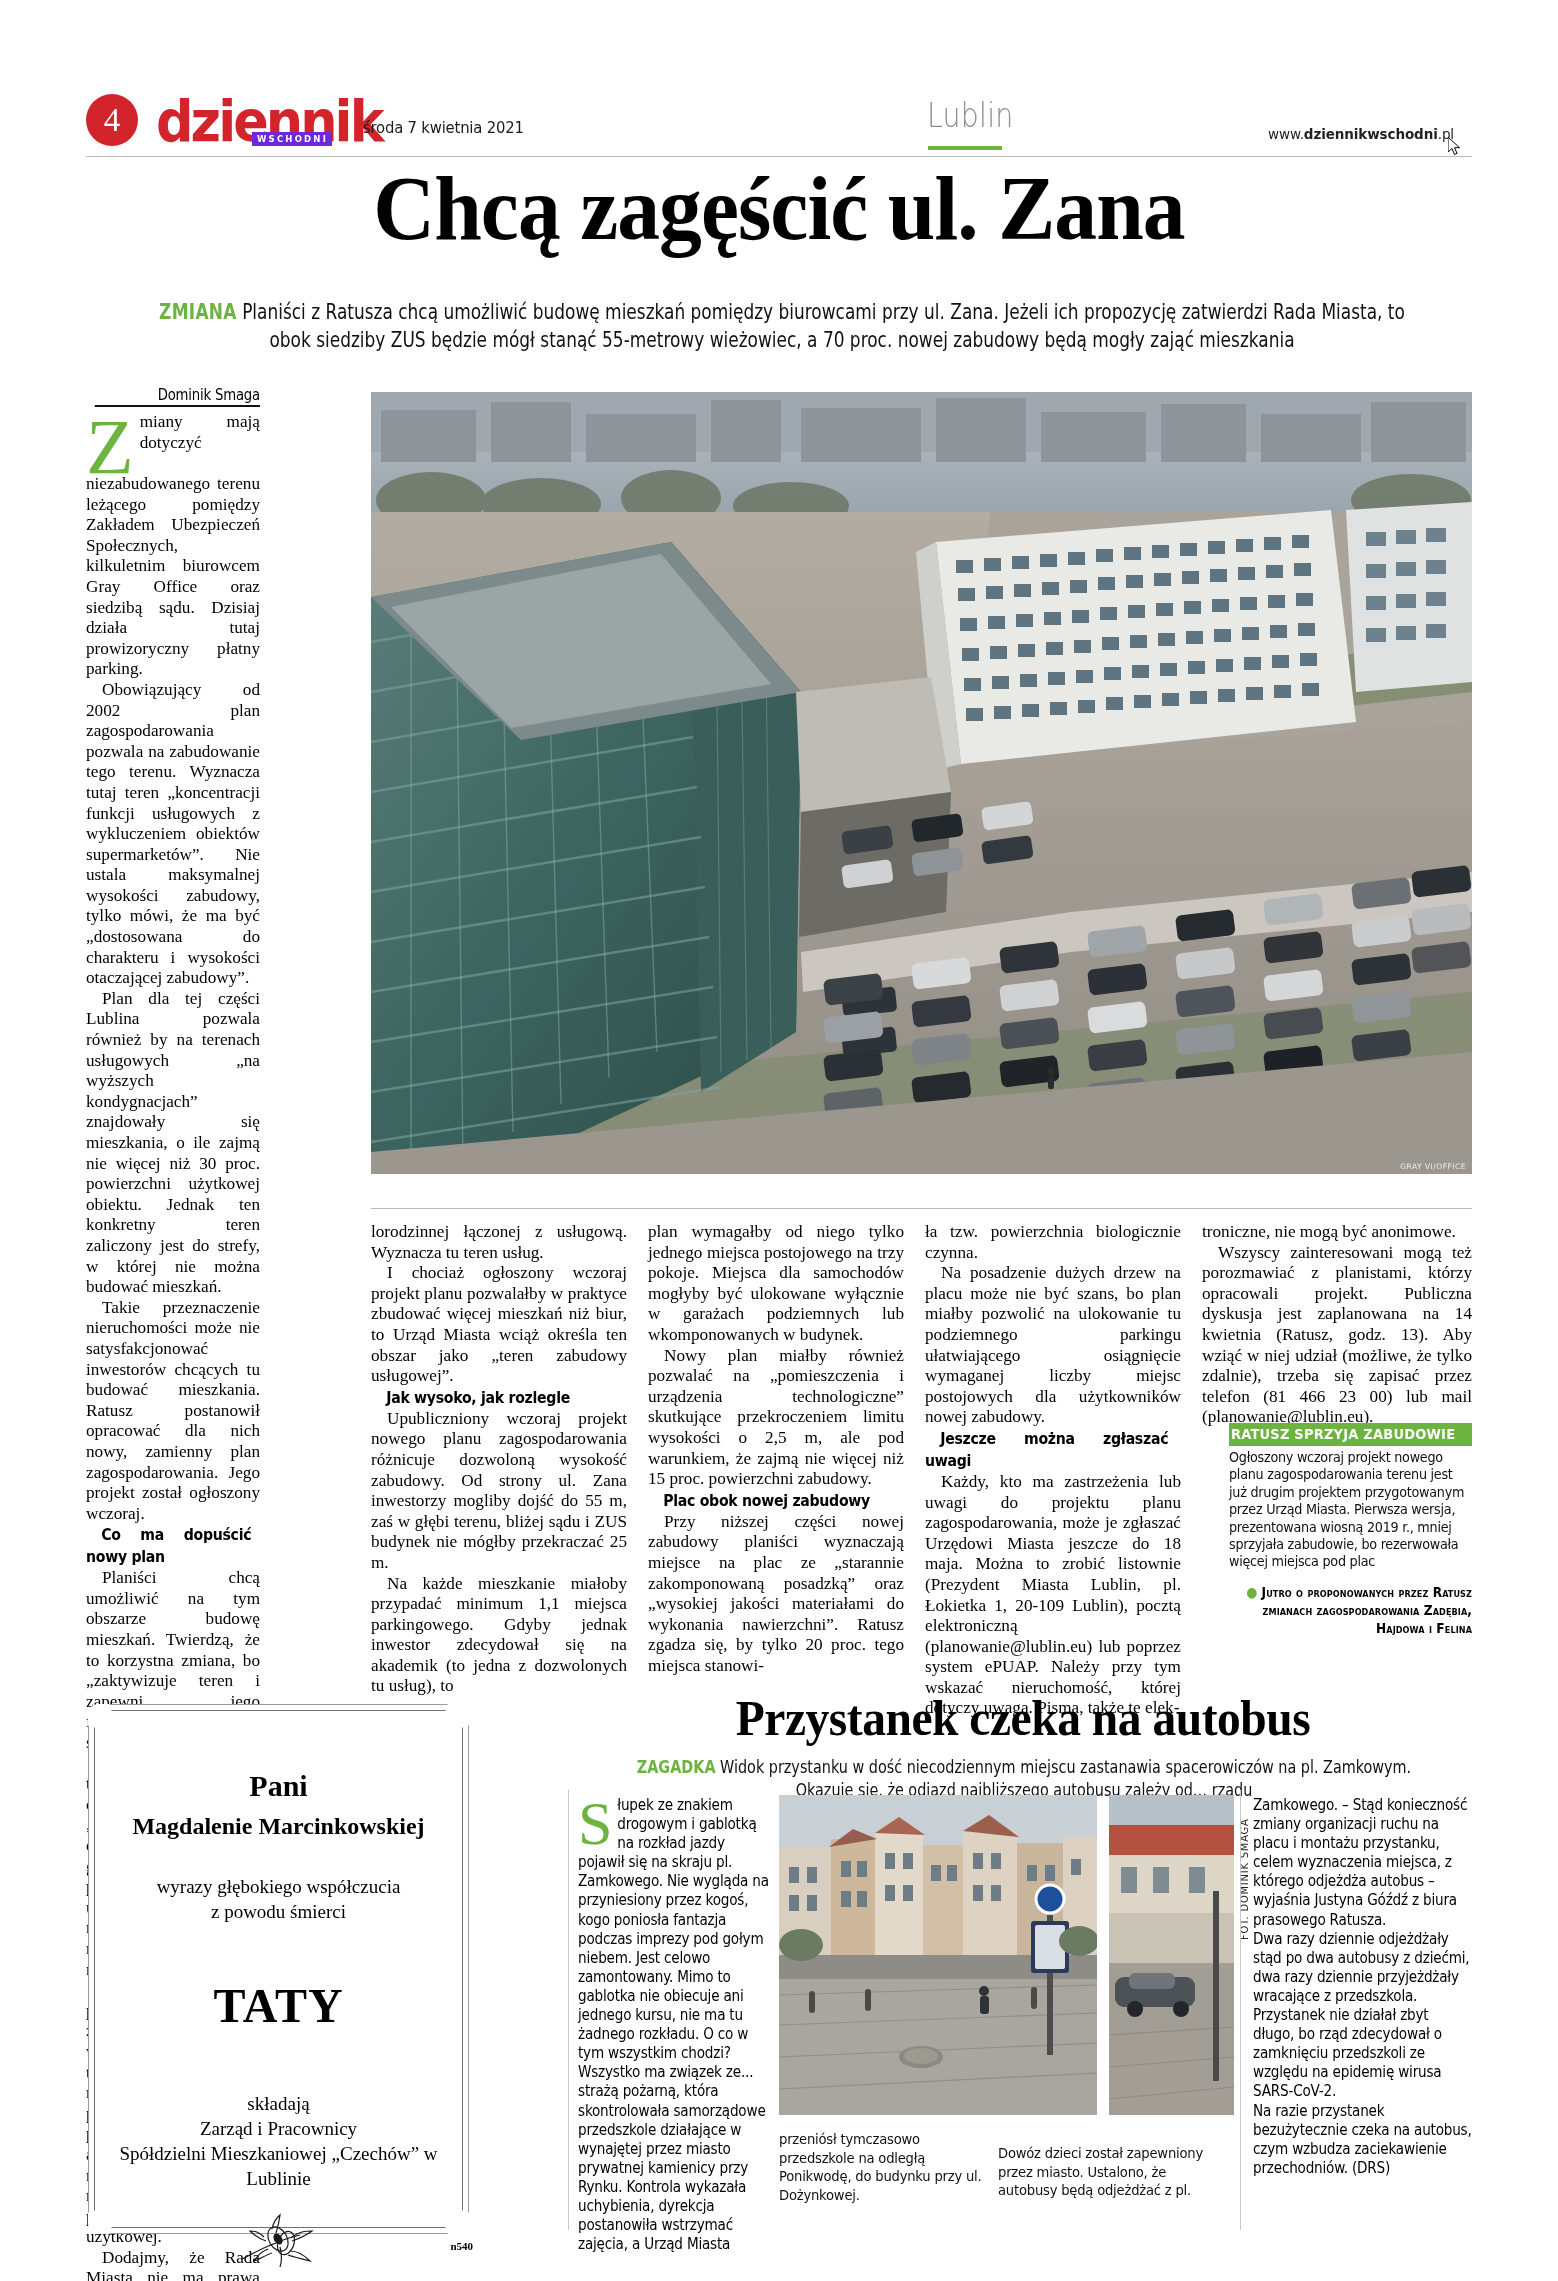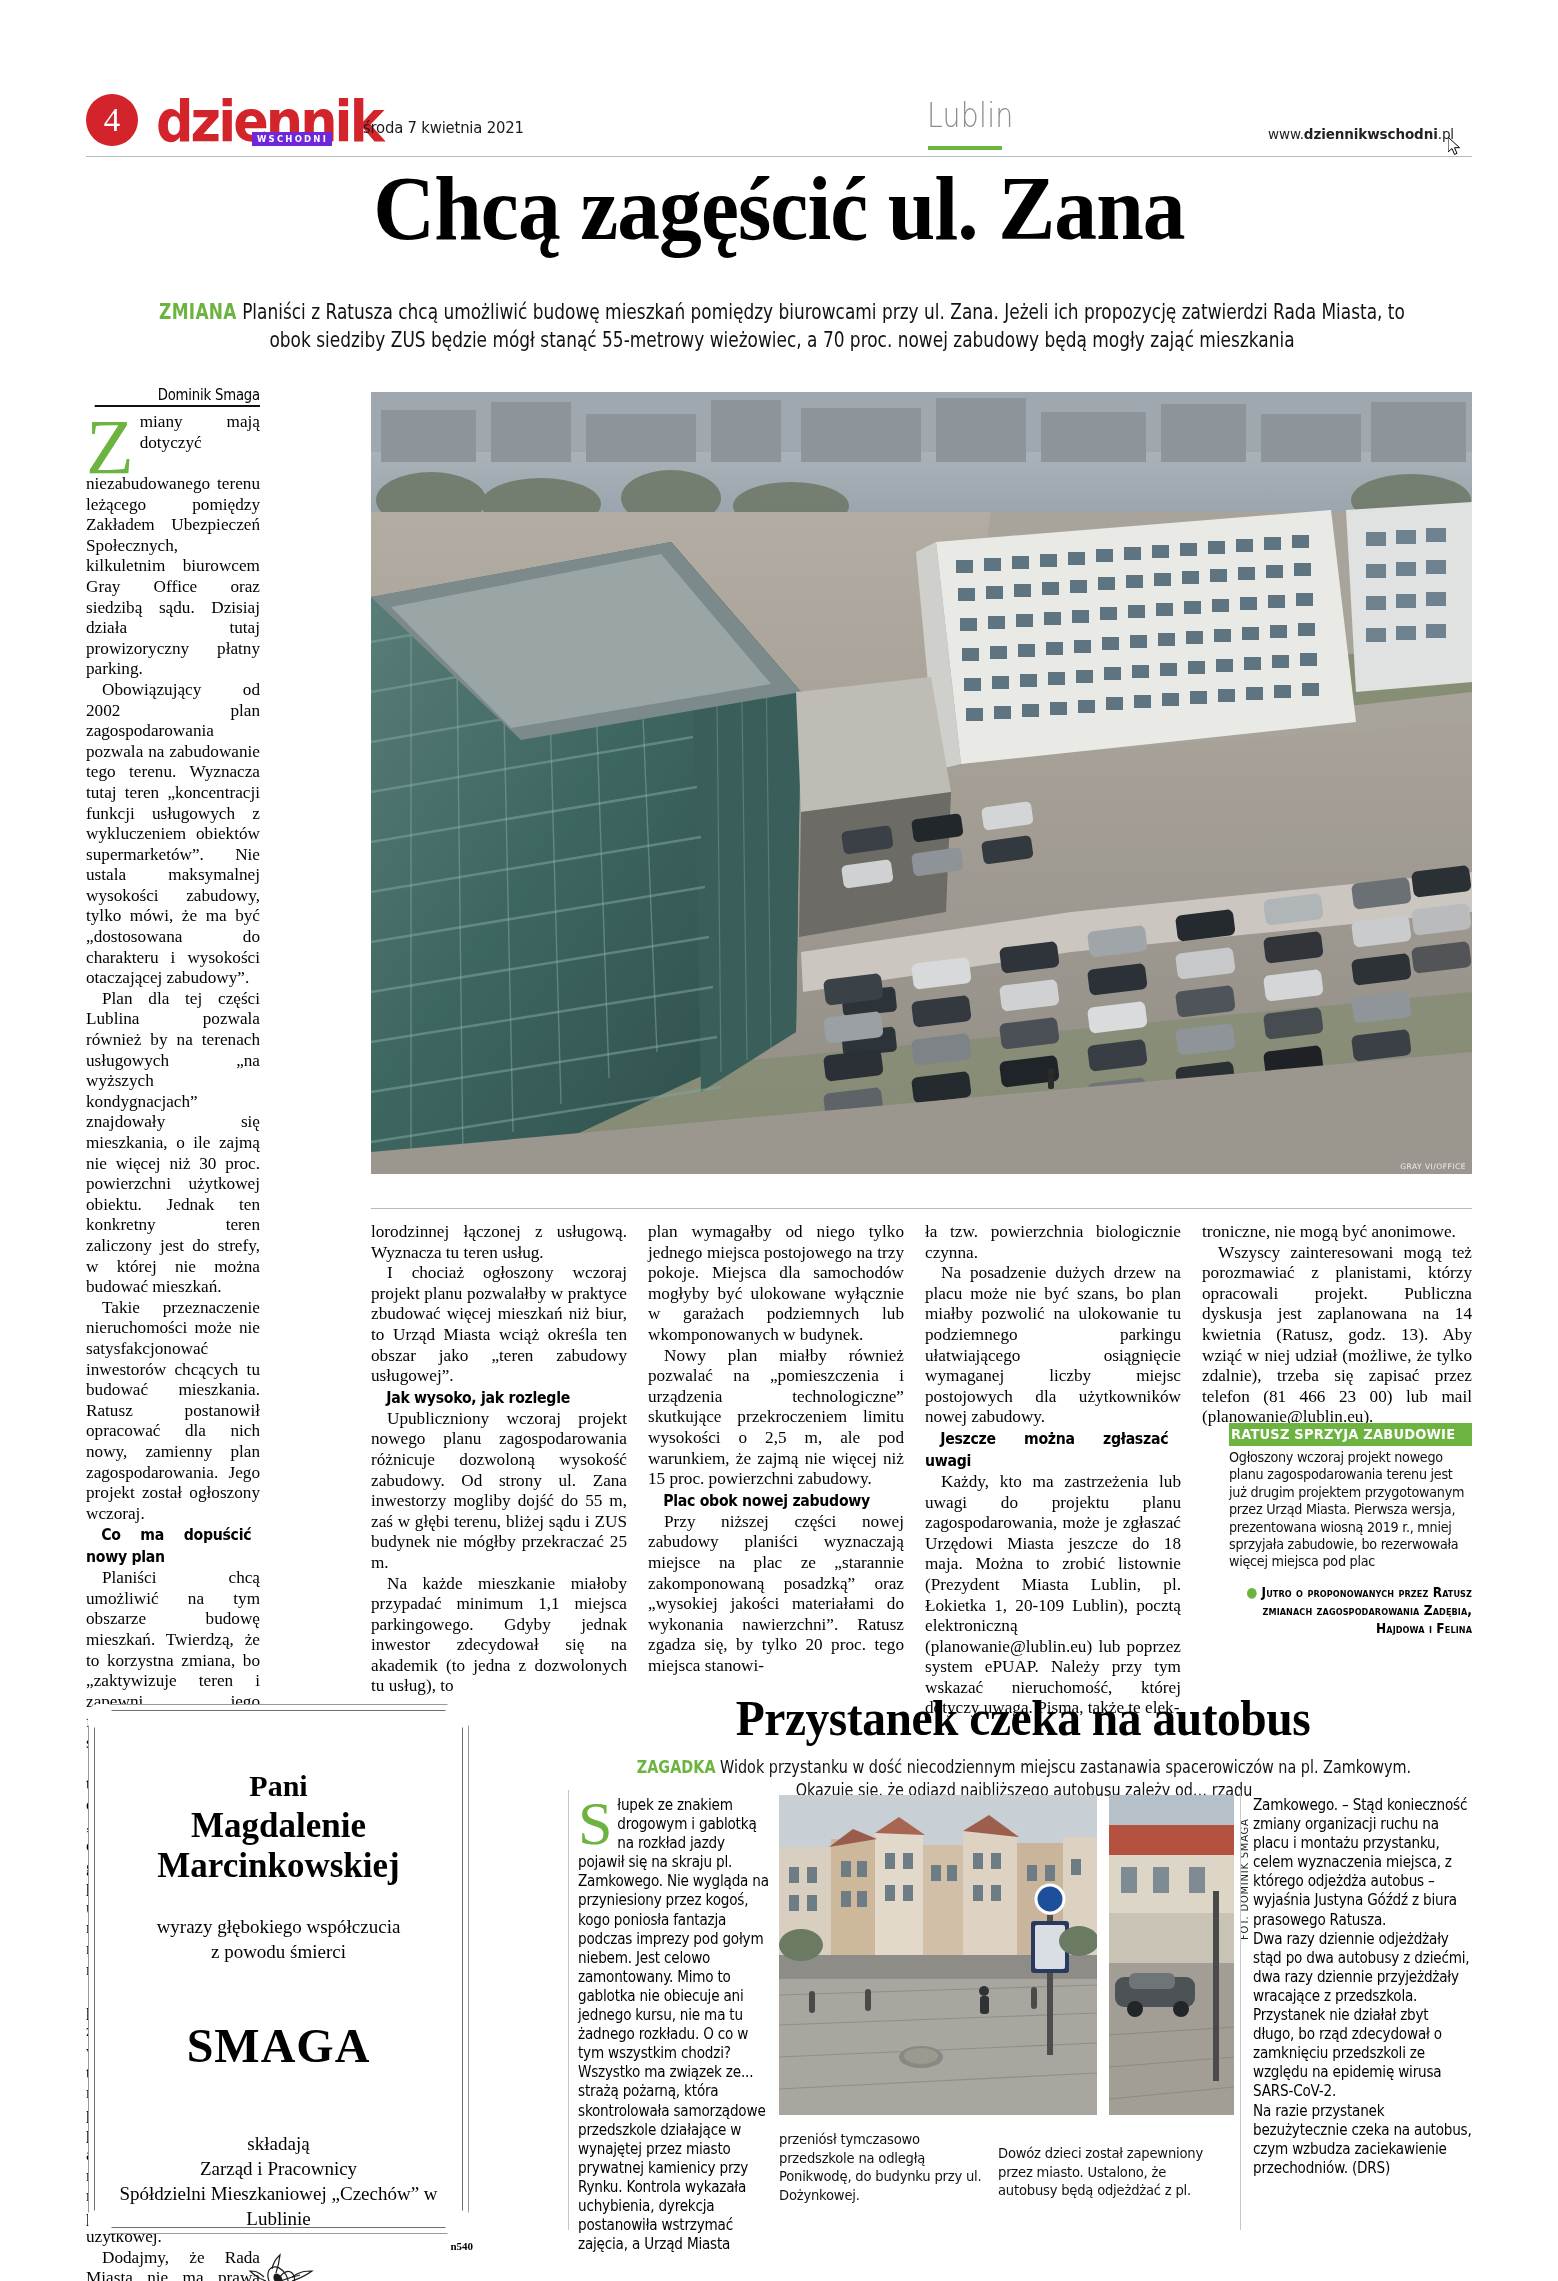--- a/index.html
+++ b/index.html
@@ -217,21 +217,21 @@
     border: 1.5px solid #9a9a9a;
     clip-path: polygon(22px 0, calc(100% - 22px) 0, 100% 22px, 100% calc(100% - 22px), calc(100% - 22px) 100%, 22px 100%, 0 calc(100% - 22px), 0 22px);
   }
   .obit-frame-inner {
     position: absolute; left: 6px; top: 6px; right: 6px; bottom: 6px;
     border: 1px solid #6f6f6f;
     clip-path: polygon(18px 0, calc(100% - 18px) 0, 100% 18px, 100% calc(100% - 18px), calc(100% - 18px) 100%, 18px 100%, 0 calc(100% - 18px), 0 18px);
   }
   .obit-content { position: absolute; inset: 0; text-align: center; }
   .obit-pani { margin-top: 62px; font-size: 30px; font-weight: bold; line-height: 40px; }
-  .obit-name { font-size: 35px; font-weight: bold; line-height: 40px; }
+  .obit-name { font-size: 24px; font-weight: bold; line-height: 40px; }
   .obit-wyrazy { margin-top: 28px; font-size: 19px; line-height: 25px; }
   .obit-taty { margin-top: 54px; font-size: 48px; font-weight: bold; letter-spacing: 1px; }
   .obit-sign { margin-top: 58px; font-size: 19px; line-height: 25px; }
   .obit-flower { margin-top: 22px; }
   .obit-ref {
     position: absolute; right: -4px; bottom: -18px;
     font-family: "Liberation Serif", serif; font-size: 11px; font-weight: bold;
   }
 
   
@@ -657,21 +657,21 @@
   <div class="obit">
     <div class="obit-frame-outer"></div>
     <div class="obit-frame-inner"></div>
     <div class="obit-content">
       <div class="obit-pani">Pani</div>
       <div class="obit-name">Magdalenie Marcinkowskiej</div>
       <div class="obit-wyrazy">
         <div>wyrazy głębokiego współczucia</div>
         <div>z powodu śmierci</div>
       </div>
-      <div class="obit-taty">SMAGA</div>
+      <div class="obit-taty">TATY</div>
       <div class="obit-sign">
         <div>składają</div>
         <div>Zarząd i Pracownicy</div>
         <div>Spółdzielni Mieszkaniowej „Czechów” w Lublinie</div>
       </div>
       <div class="obit-flower">
         <svg width="90" height="60" viewBox="0 0 90 60">
           <g stroke="#1a1a1a" stroke-width="1.2" fill="none">
             <path d="M8,46 C20,40 30,34 42,30"></path>
             <path d="M42,30 C50,26 58,24 66,22"></path>

